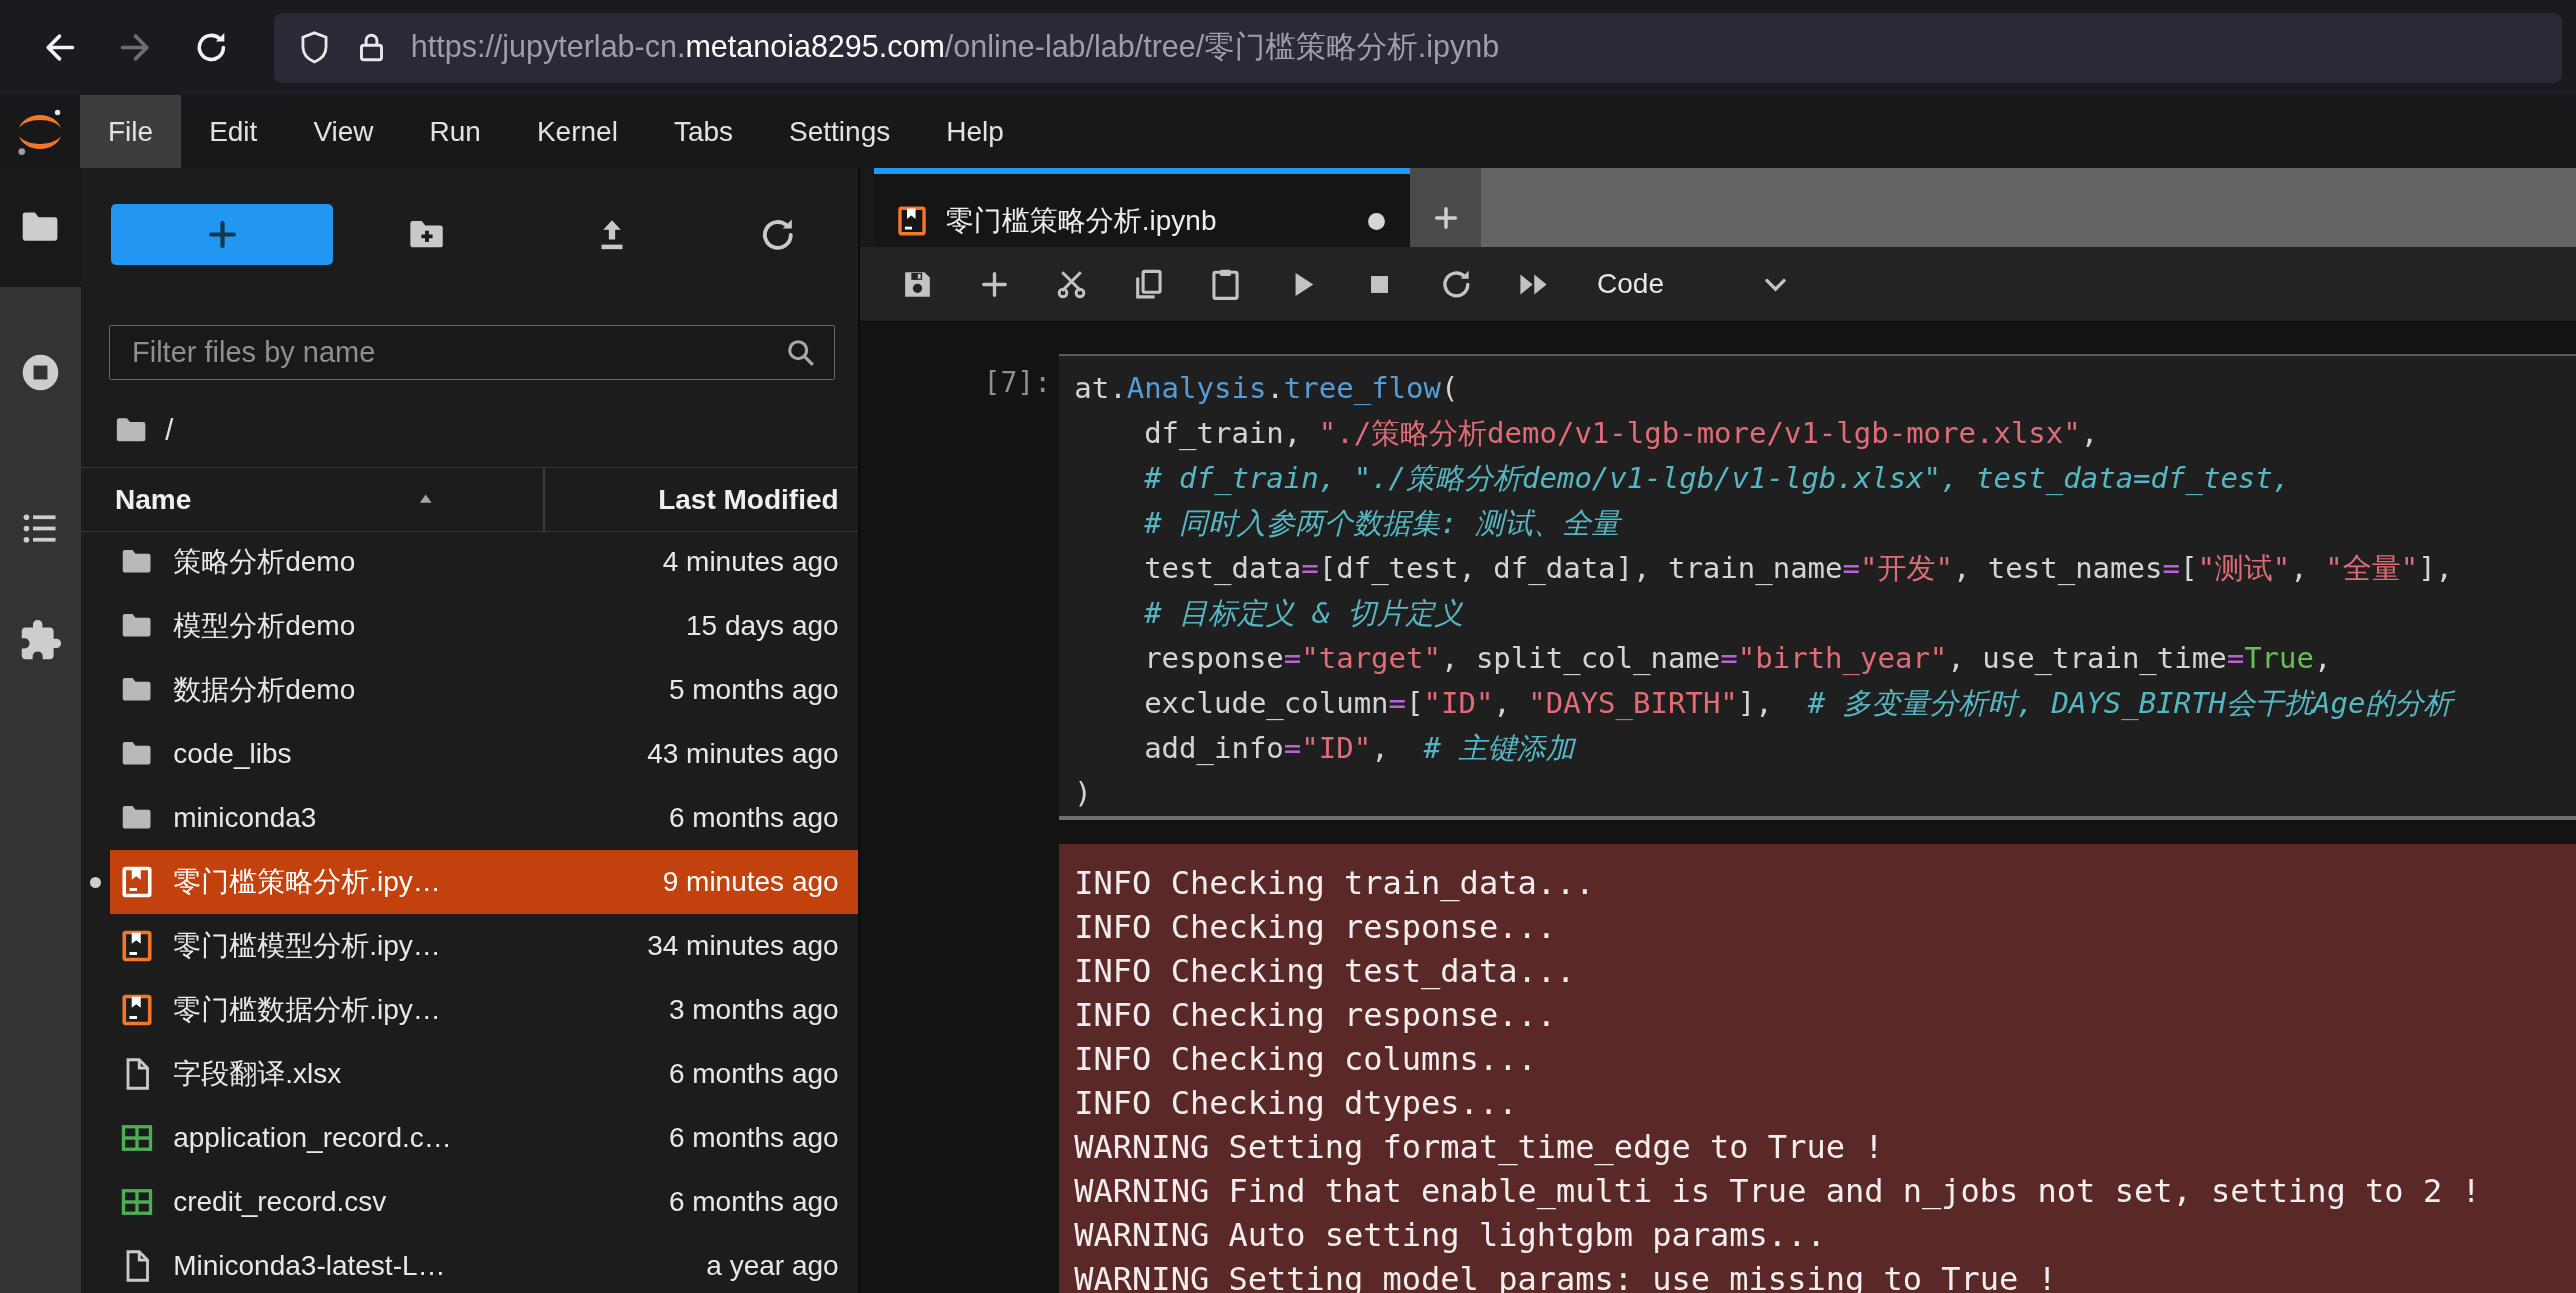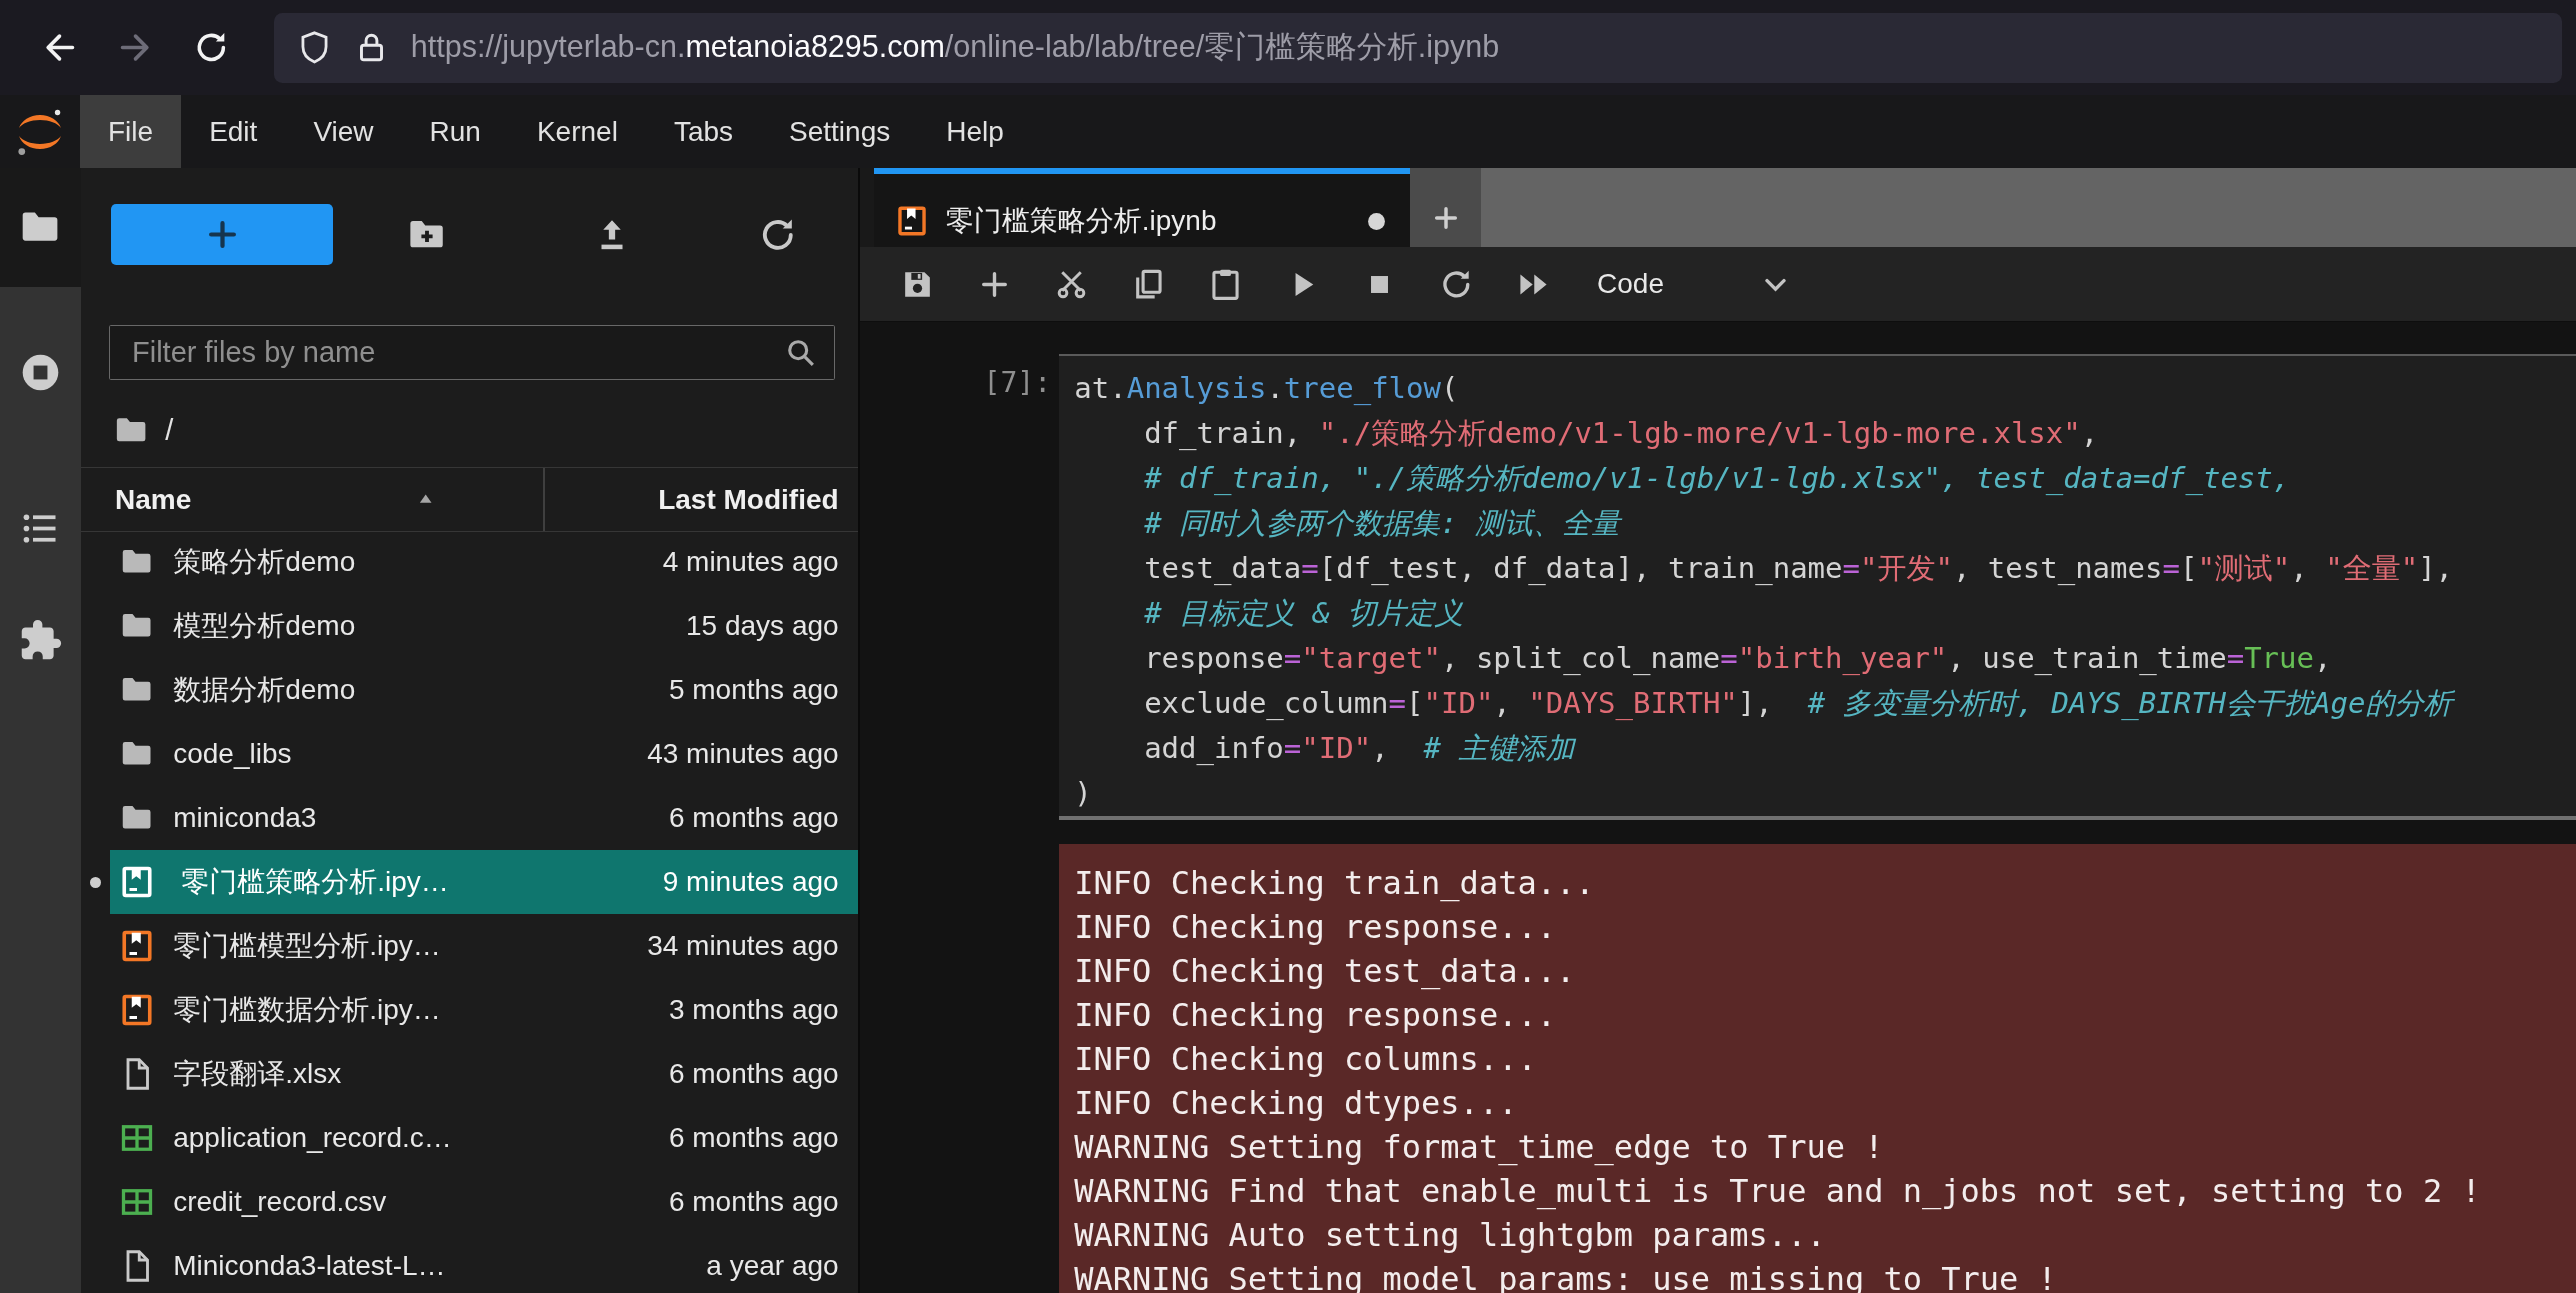--- a/index.html
+++ b/index.html
@@ -58,21 +58,21 @@
   .fl-header .h-name{position:absolute;left:34px;top:0;height:63px;display:flex;align-items:center;}
   .fl-header .sort{position:absolute;left:332px;top:18.7px;width:25.4px;height:25.4px;color:#a5a5a5;}
   .fl-header .h-div{position:absolute;left:462px;top:0;bottom:0;width:1.7px;background:#3f3f3f;}
   .fl-header .h-mod{position:absolute;right:20.4px;top:0;height:63px;display:flex;align-items:center;}
   .rows{position:absolute;left:0;right:0;top:362px;bottom:0;overflow:hidden;}
   .frow{display:flex;align-items:center;height:64px;font-size:28px;color:#e8e8e8;}
   .frow .dotcol{width:29px;flex:none;display:flex;justify-content:center;}
   .frow .rdot{width:11px;height:11px;border-radius:50%;background:#cfcfcf;display:none;}
   .frow.running .rdot{display:block;}
   .frow .rinner{flex:1;display:flex;align-items:center;height:100%;padding-right:20.4px;min-width:0;}
-  .frow.selected .rinner{background:#0f766e;color:#fff;gap:8px;}
+  .frow.selected .rinner{background:#c2410c;color:#fff;}
   .frow .ficon{width:36px;height:36px;margin:0 18.7px 0 8.5px;flex:none;}
   .frow .fname{flex:1;white-space:nowrap;overflow:hidden;}
   .frow .ftime{white-space:nowrap;}
   .i-folder{color:#b9b9b9;} .i-notebook{color:#f37726;} .i-csv{color:#4caf50;} .i-file{color:#c9c9c9;}
   .frow.selected .ficon{color:#fff;}
 
   
   .dock{position:absolute;left:858px;top:168px;right:0;height:1126px;background:#131313;
         border-left:2.5px solid #0a0a0a;box-sizing:border-box;}
   .tabbar{position:absolute;left:0;top:0;right:0;height:100px;background:#646464;display:flex;}

